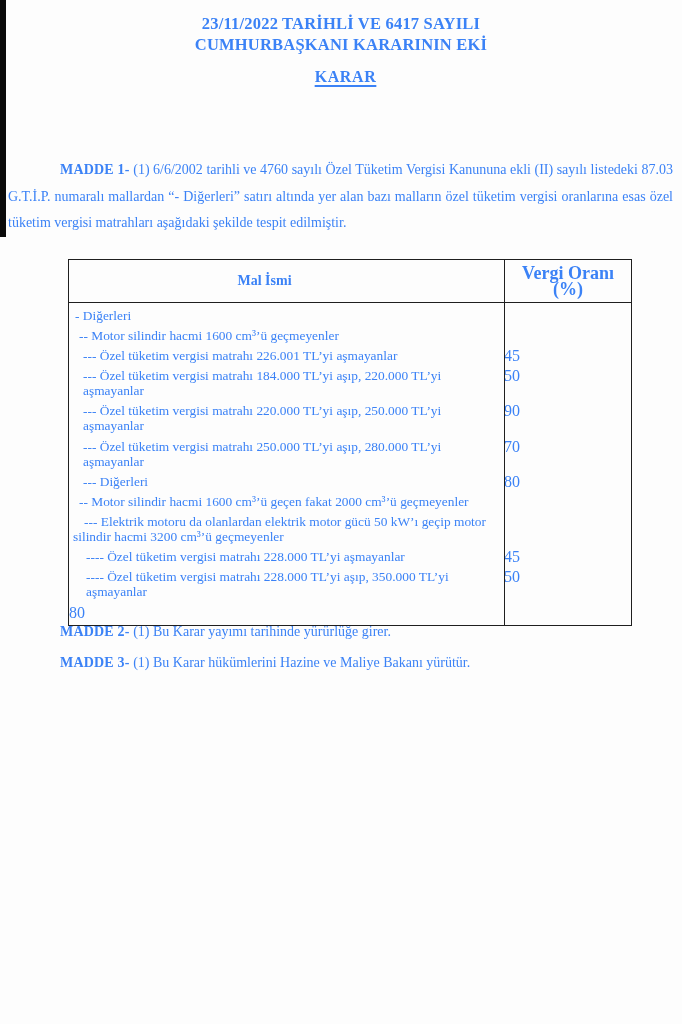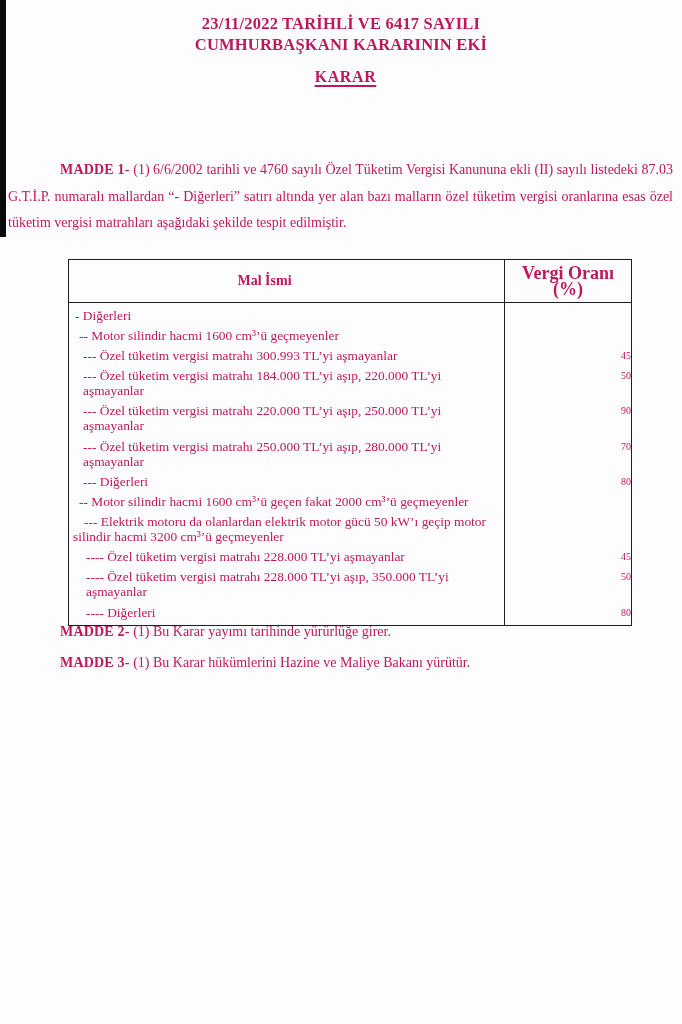--- a/index.html
+++ b/index.html
@@ -5,21 +5,21 @@
   html, body { margin: 0; padding: 0; }
   body {
     width: 682px; height: 1024px;
     background: #e9e9e9;
     font-family: "Liberation Serif", serif;
   }
   .page {
     position: relative;
     width: 682px; height: 1024px;
     background: #fdfdfd;
-    color: #be185d;
+    color: #3b82f6;
     overflow: hidden;
   }
   
   .scan-bar {
     position: absolute;
     left: 0; top: 0;
     width: 6px; height: 237px;
     background: #0a0a0a;
   }
   .doc-title {
@@ -95,22 +95,22 @@
     flex: 1;
     font-size: 13.4px;
     line-height: 15px;
     padding-top: 2.6px; padding-bottom: 2.6px;
     padding-right: 10px;
     box-sizing: border-box;
   }
   .t-rate {
     width: 127px;
     box-sizing: border-box;
-    text-align: right;
-    font-size: 10px;
+    text-align: left;
+    font-size: 16px;
     line-height: 15px;
     padding-top: 2.6px; padding-bottom: 2.6px;
   }
   .lvl1 { padding-left: 6px; }
   .lvl2 { padding-left: 10px; }
   .lvl3 { padding-left: 14px; }
   .lvl4 { padding-left: 17px; }
   .hang { padding-left: 4px; text-indent: 11px; }
 </style>
 </head>
@@ -144,21 +144,21 @@
 
       <div class="t-row">
         <div class="t-name lvl1">- Diğerleri</div>
         <div class="t-rate"></div>
       </div>
       <div class="t-row">
         <div class="t-name lvl2">-- Motor silindir hacmi 1600 cm³’ü geçmeyenler</div>
         <div class="t-rate"></div>
       </div>
       <div class="t-row">
-        <div class="t-name lvl3">--- Özel tüketim vergisi matrahı 300.993 TL’yi aşmayanlar</div>
+        <div class="t-name lvl3">--- Özel tüketim vergisi matrahı 226.001 TL’yi aşmayanlar</div>
         <div class="t-rate">45</div>
       </div>
       <div class="t-row">
         <div class="t-name lvl3">--- Özel tüketim vergisi matrahı 184.000 TL’yi aşıp, 220.000 TL’yi aşmayanlar</div>
         <div class="t-rate">50</div>
       </div>
       <div class="t-row">
         <div class="t-name lvl3">--- Özel tüketim vergisi matrahı 220.000 TL’yi aşıp, 250.000 TL’yi aşmayanlar</div>
         <div class="t-rate">90</div>
       </div>
@@ -180,21 +180,20 @@
       </div>
       <div class="t-row">
         <div class="t-name lvl4">---- Özel tüketim vergisi matrahı 228.000 TL’yi aşmayanlar</div>
         <div class="t-rate">45</div>
       </div>
       <div class="t-row">
         <div class="t-name lvl4">---- Özel tüketim vergisi matrahı 228.000 TL’yi aşıp, 350.000 TL’yi aşmayanlar</div>
         <div class="t-rate">50</div>
       </div>
       <div class="t-row">
-        <div class="t-name lvl4">---- Diğerleri</div>
         <div class="t-rate">80</div>
       </div>
 
     </div>
   </div>
 
   <p class="article article-2"><b>MADDE 2-</b><span> (1) Bu Karar yayımı tarihinde yürürlüğe girer.</span></p>
 
   <p class="article article-3"><b>MADDE 3-</b><span> (1) Bu Karar hükümlerini Hazine ve Maliye Bakanı yürütür.</span></p>
 

